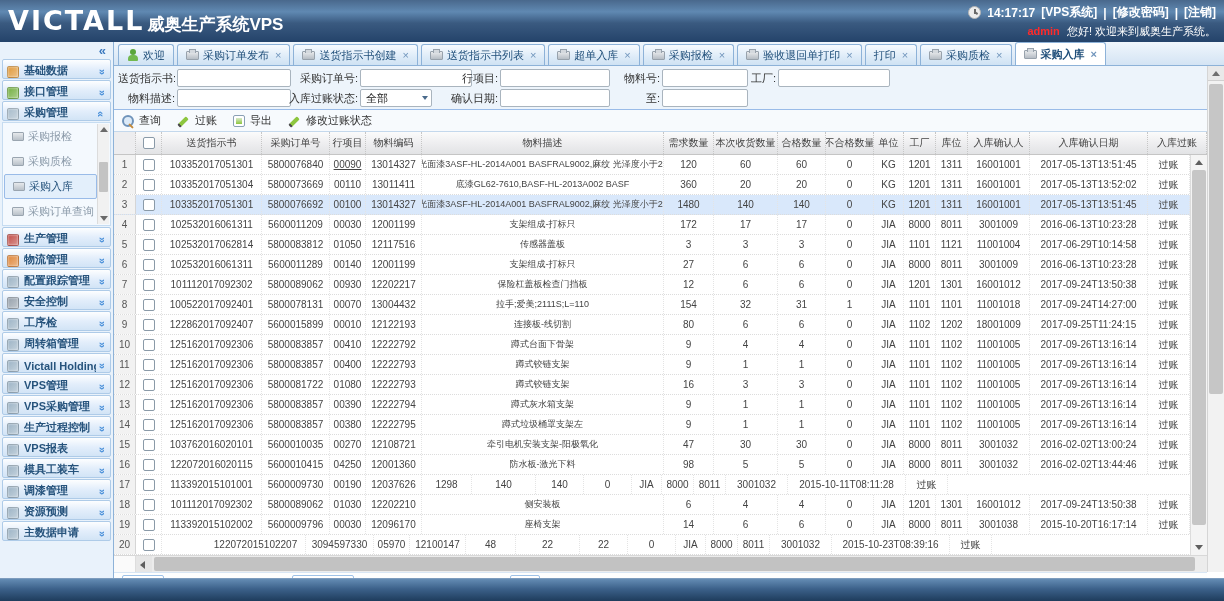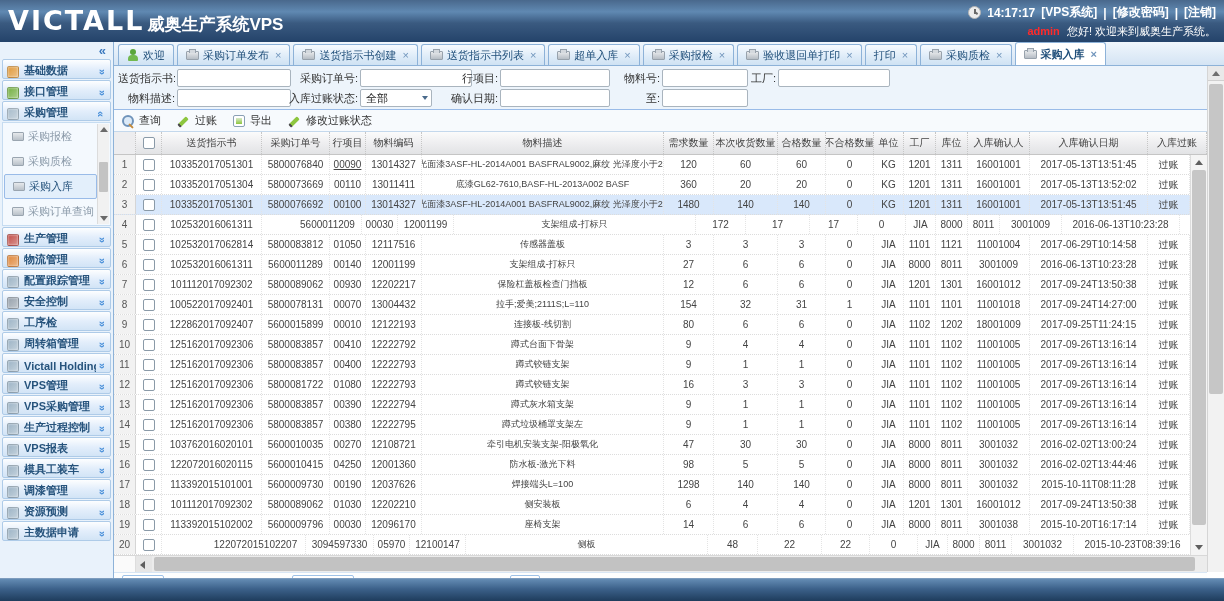--- a/index.html
+++ b/index.html
@@ -467,21 +467,21 @@
           <div class="td" style="width: 62px;">16001001</div>
           <div class="td" style="width: 118px;">2017-05-13T13:51:45</div>
           <div class="td" style="width: 42px;">过账</div>
         </div>
         <div class="tr">
           <div class="td numcell" style="width: 22px;">4</div>
           <div class="td" style="width: 26px;">
             <div class="cb"></div>
           </div>
           <div class="td" style="width: 100px;">102532016061311</div>
-          <div class="td" style="width: 68px; margin-left: 32px;">5600011209</div>
+          <div class="td" style="width: 68px;">5600011209</div>
           <div class="td" style="width: 36px;">00030</div>
           <div class="td" style="width: 56px;">12001199</div>
           <div class="td desc" style="width: 242px;">支架组成-打标只</div>
           <div class="td" style="width: 50px;">172</div>
           <div class="td" style="width: 64px;">17</div>
           <div class="td" style="width: 48px;">17</div>
           <div class="td" style="width: 48px;">0</div>
           <div class="td" style="width: 30px;">JIA</div>
           <div class="td" style="width: 32px;">8000</div>
           <div class="td" style="width: 32px;">8011</div>
@@ -743,21 +743,20 @@
         </div>
         <div class="tr">
           <div class="td numcell" style="width: 22px;">17</div>
           <div class="td" style="width: 26px;">
             <div class="cb"></div>
           </div>
           <div class="td" style="width: 100px;">113392015101001</div>
           <div class="td" style="width: 68px;">5600009730</div>
           <div class="td" style="width: 36px;">00190</div>
           <div class="td" style="width: 56px;">12037626</div>
-          <div class="td desc" style="width: 242px;">焊接端头L=100</div>
           <div class="td" style="width: 50px;">1298</div>
           <div class="td" style="width: 64px;">140</div>
           <div class="td" style="width: 48px;">140</div>
           <div class="td" style="width: 48px;">0</div>
           <div class="td" style="width: 30px;">JIA</div>
           <div class="td" style="width: 32px;">8000</div>
           <div class="td" style="width: 32px;">8011</div>
           <div class="td" style="width: 62px;">3001032</div>
           <div class="td" style="width: 118px;">2015-10-11T08:11:28</div>
           <div class="td" style="width: 42px;">过账</div>
@@ -806,21 +805,20 @@
         </div>
         <div class="tr">
           <div class="td numcell" style="width: 22px;">20</div>
           <div class="td" style="width: 26px;">
             <div class="cb"></div>
           </div>
           <div class="td" style="width: 100px; margin-left: 44px;">122072015102207</div>
           <div class="td" style="width: 68px;">3094597330</div>
           <div class="td" style="width: 36px;">05970</div>
           <div class="td" style="width: 56px;">12100147</div>
-          <div class="td desc" style="width: 242px;">侧板</div>
           <div class="td" style="width: 50px;">48</div>
           <div class="td" style="width: 64px;">22</div>
           <div class="td" style="width: 48px;">22</div>
           <div class="td" style="width: 48px;">0</div>
           <div class="td" style="width: 30px;">JIA</div>
           <div class="td" style="width: 32px;">8000</div>
           <div class="td" style="width: 32px;">8011</div>
           <div class="td" style="width: 62px;">3001032</div>
           <div class="td" style="width: 118px;">2015-10-23T08:39:16</div>
           <div class="td" style="width: 42px;">过账</div>

